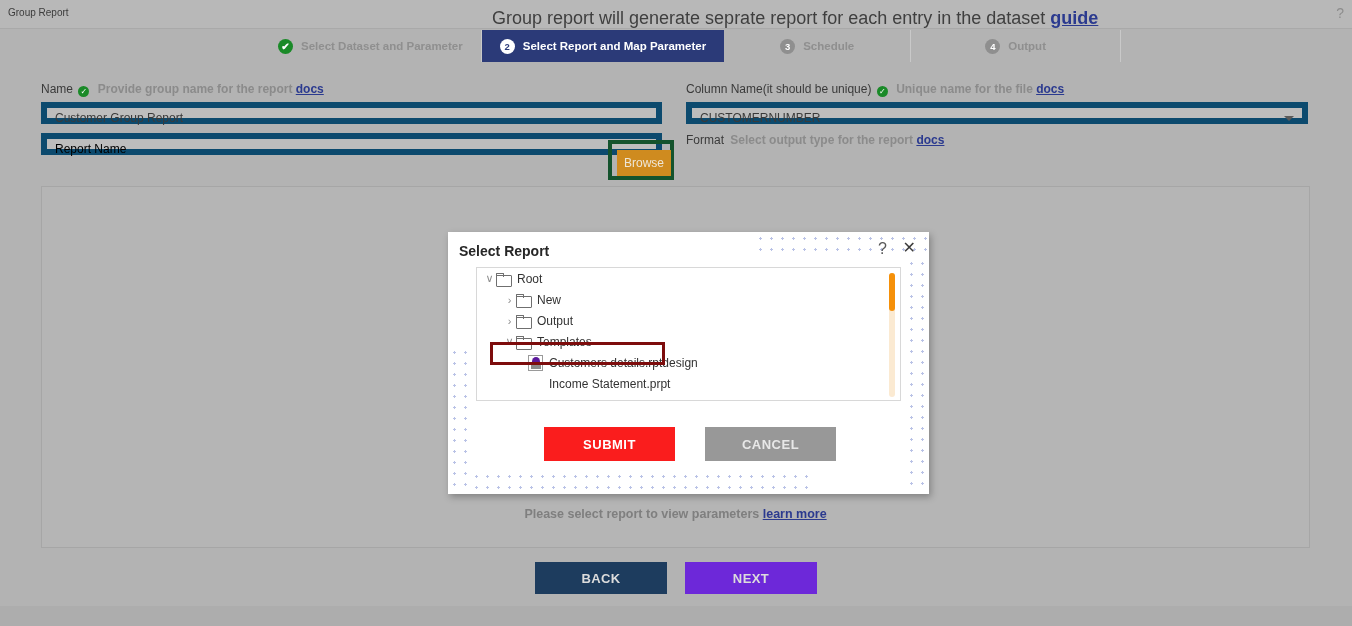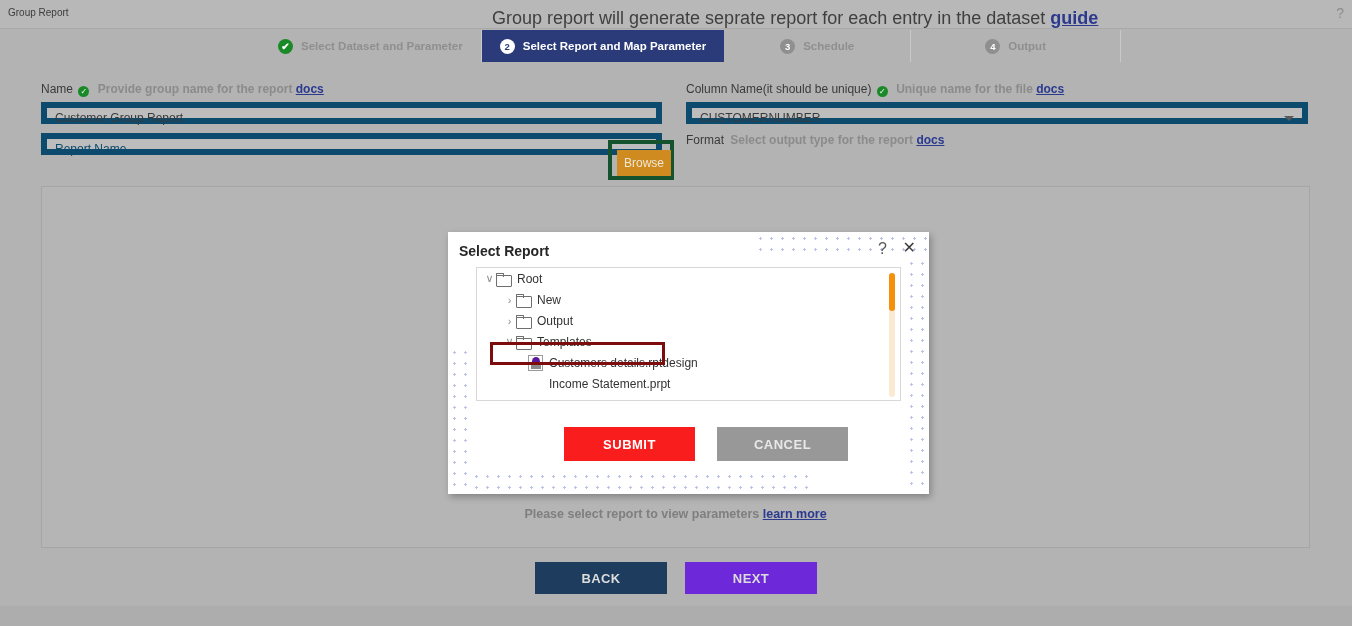--- a/index.html
+++ b/index.html
@@ -124,21 +124,21 @@
   .fld-input {
     height: 22px;
     background: #bdbdbd;
     border: 6px solid #0c4a6e;
     font-size: 12px;
     color: #3a3a3a;
     padding: 0 8px;
     line-height: 20px;
     position: relative;
   }
-  .fld-input.placeholder { color: #0c4a6e; }
+  .fld-input.placeholder { color: #000000; }
   .caret {
     position: absolute;
     right: 8px; top: 8px;
     width: 0; height: 0;
     border-left: 5px solid transparent;
     border-right: 5px solid transparent;
     border-top: 5px solid #5a5a5a;
   }
 
   .browse-wrap {
@@ -350,23 +350,23 @@
     position: absolute;
     left: 0; top: 0;
     width: 6px; height: 38px;
     background: #f59009;
     border-radius: 3px;
     cursor: pointer;
   }
 
   .modal-actions {
     position: absolute;
-    left: 116px; top: 195px;
-    display: flex;
-    gap: 22px;
+    left: 96px; top: 195px;
+    display: flex;
+    gap: 30px;
   }
   .btn-submit, .btn-cancel {
     width: 131px; height: 34px;
     border: none;
     font-size: 13px;
     font-weight: bold;
     letter-spacing: .5px;
     cursor: pointer;
   }
   .btn-submit { background: #fa1d1d; color: #ffffff; }

